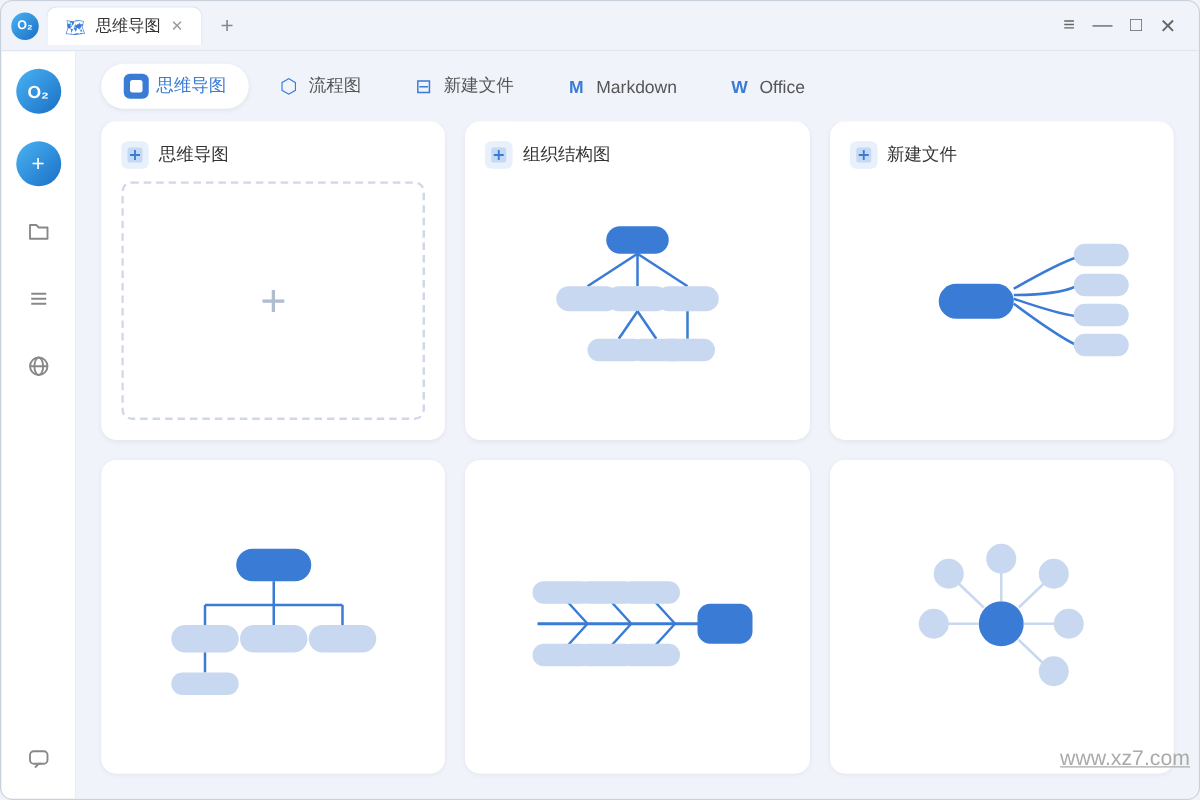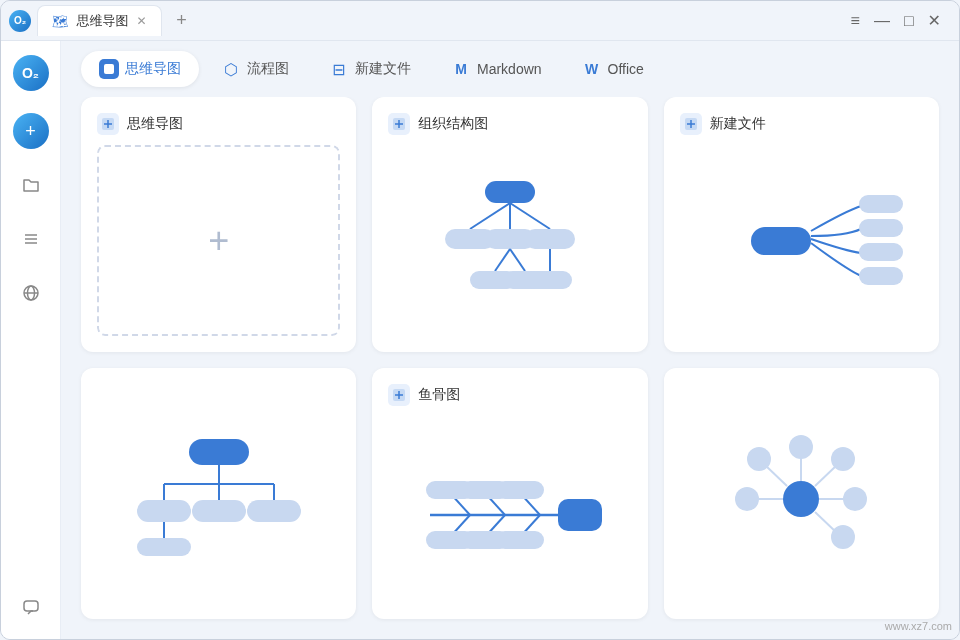--- a/index.html
+++ b/index.html
@@ -239,25 +239,26 @@
       display: flex;
       align-items: center;
       justify-content: center;
       color: #aab4c8;
       font-size: 32px;
     }
     svg { display: block; }
 
     .watermark {
       position: fixed;
-      bottom: 8px;
+      bottom: 23px;
       right: 8px;
-      font-size: 11px;
+      font-size: 17px;
       color: #aaa;
       z-index: 100;
+      text-decoration: underline;
     }
   </style>
 </head>
 <body>
 
 <div class="title-bar">
   <div class="title-bar-left">
     <div class="app-logo">O₂</div>
     <div class="tab-item">
       <span style="font-size:13px;color:#3a7bd5;">🗺</span>
@@ -437,29 +438,20 @@
             <rect x="73" y="76" width="54" height="22" rx="11" fill="#c8d8f0"></rect>
             <rect x="128" y="76" width="54" height="22" rx="11" fill="#c8d8f0"></rect>
 
             <line x1="45" y1="98" x2="45" y2="114" stroke="#3a7bd5" stroke-width="2"></line>
             <rect x="18" y="114" width="54" height="18" rx="9" fill="#c8d8f0"></rect>
           </svg>
         </div>
       </div>
 
       <div class="card">
-        <div class="card-title">
-          <div class="card-title-icon">
-            <svg width="14" height="14" viewBox="0 0 14 14" fill="none">
-                <rect x="1" y="1" width="12" height="12" rx="2" fill="#3a7bd5" opacity="0.2"></rect>
-                <path d="M3 7h8M7 3v8" stroke="#3a7bd5" stroke-width="1.5"></path>
-              </svg>
-          </div>
-          <span>鱼骨图</span>
-        </div>
         <div class="card-preview">
           <svg width="200" height="130" viewBox="0 0 200 130">
 
             <line x1="20" y1="70" x2="170" y2="70" stroke="#3a7bd5" stroke-width="2.5"></line>
 
             <rect x="148" y="54" width="44" height="32" rx="10" fill="#3a7bd5"></rect>
 
             <line x1="60" y1="70" x2="40" y2="48" stroke="#3a7bd5" stroke-width="2"></line>
             <line x1="95" y1="70" x2="75" y2="48" stroke="#3a7bd5" stroke-width="2"></line>
             <line x1="130" y1="70" x2="110" y2="48" stroke="#3a7bd5" stroke-width="2"></line>

